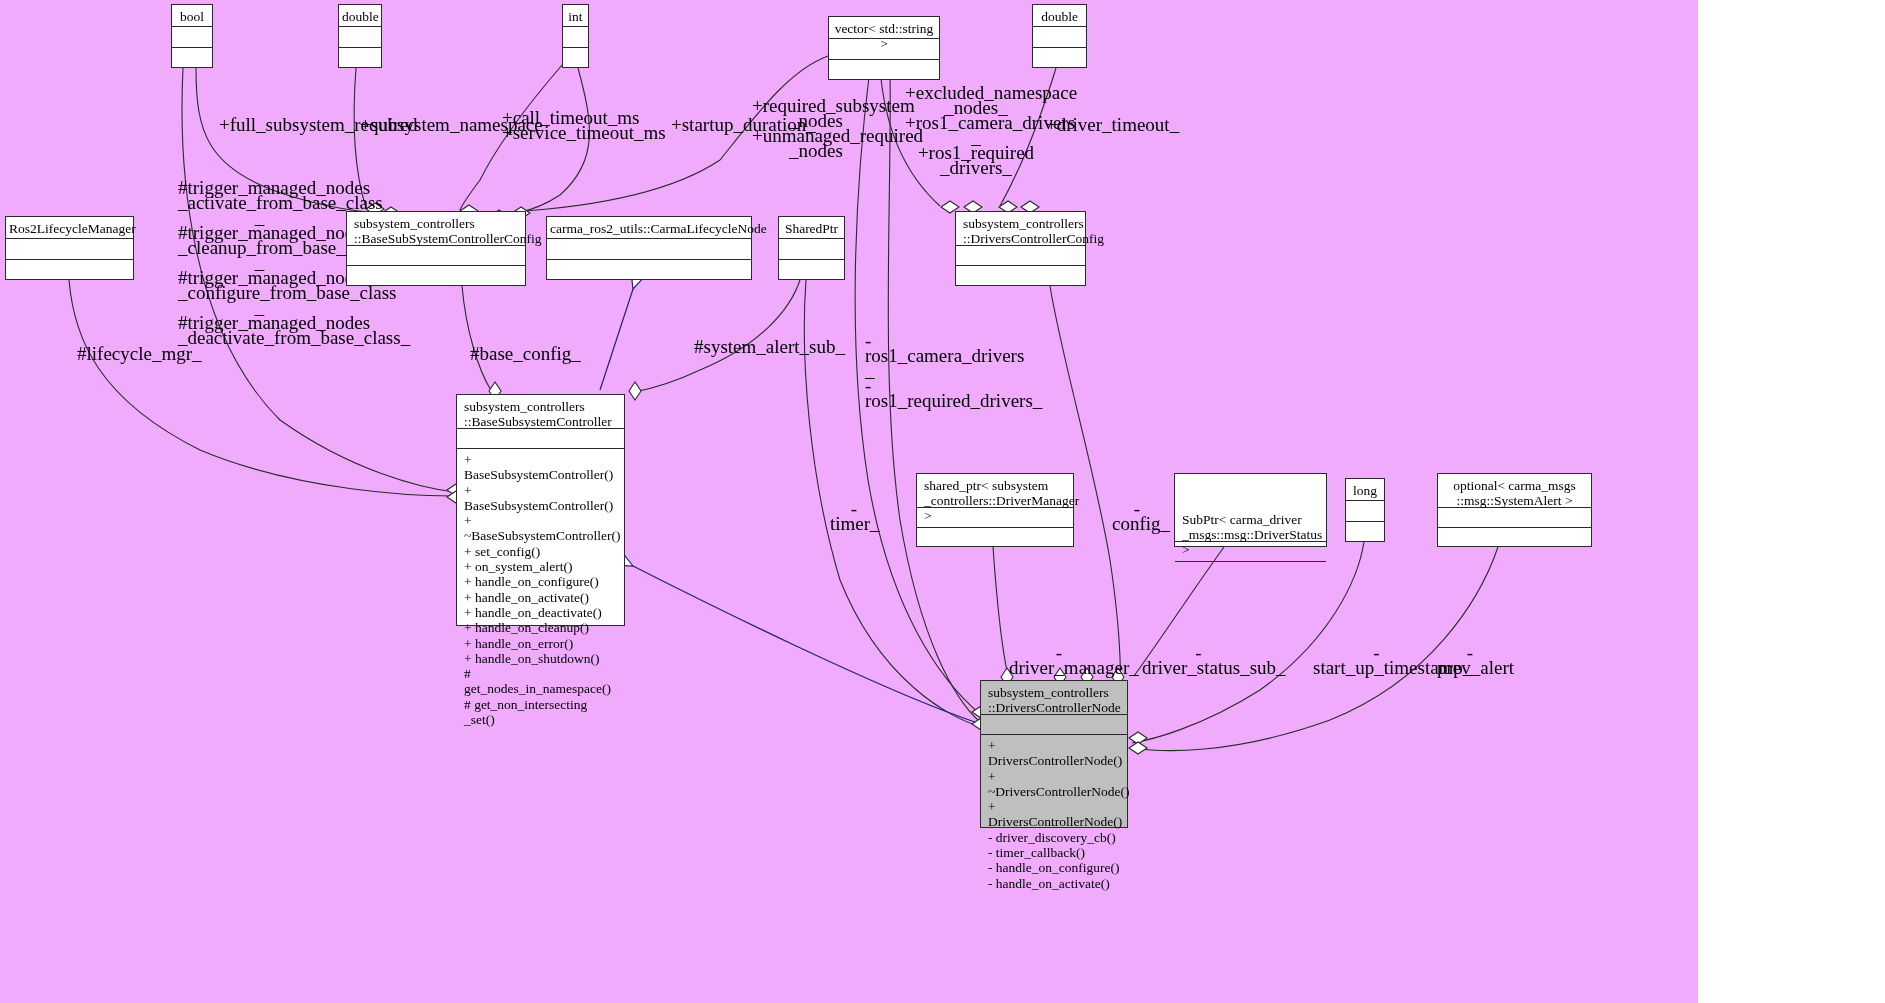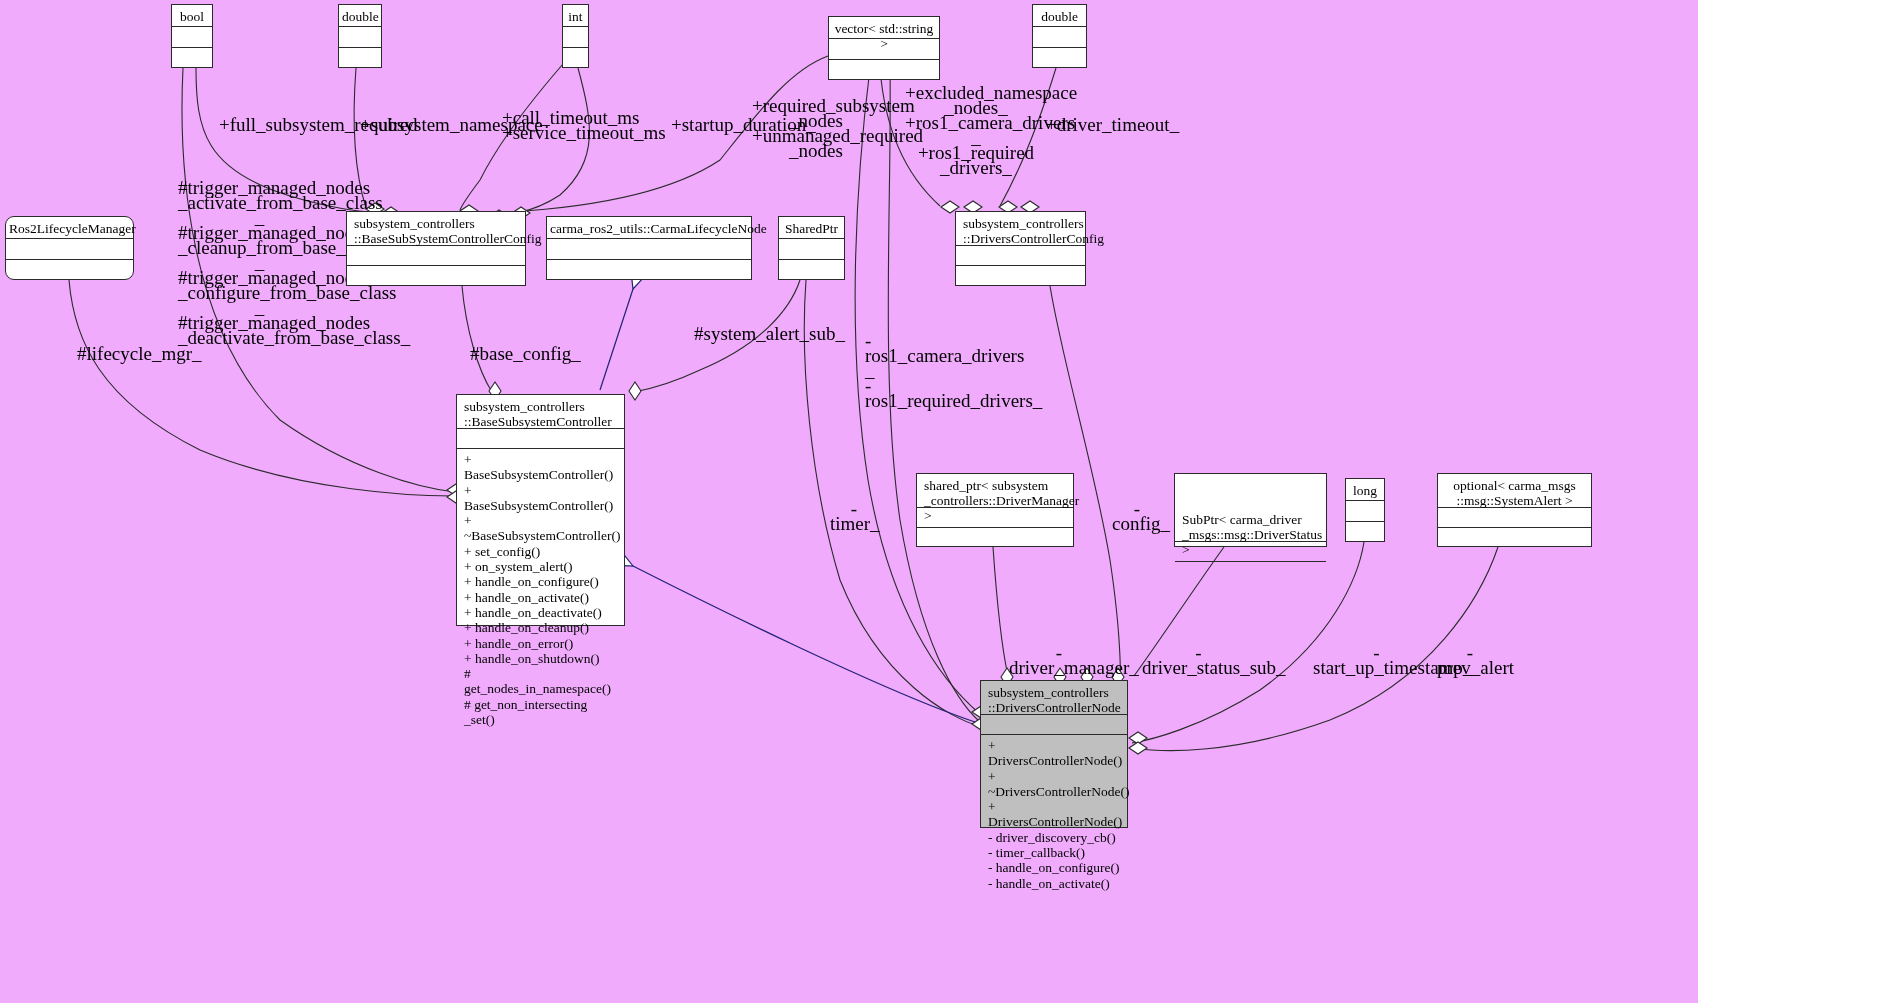--- a/index.html
+++ b/index.html
@@ -172,21 +172,21 @@
       <div class="uml-box" style="left: 828px; top: 4px; width: 112px; height: 64px; margin-top: 12px;">
         <div class="uml-title" style="height: 22px;">vector&lt; std::string &gt;</div>
         <div class="uml-attrs" style="height: 21px;"></div>
         <div class="uml-ops"></div>
       </div>
       <div class="uml-box" style="left: 1032px; top: 4px; width: 55px; height: 64px;">
         <div class="uml-title" style="height: 22px;">double</div>
         <div class="uml-attrs" style="height: 21px;"></div>
         <div class="uml-ops"></div>
       </div>
-      <div class="uml-box" style="left: 5px; top: 216px; width: 129px; height: 64px; border-radius: 9px;">
+      <div class="uml-box" style="left: 5px; top: 216px; width: 129px; height: 64px;">
         <div class="uml-title" style="height: 22px;">Ros2LifecycleManager</div>
         <div class="uml-attrs" style="height: 21px;"></div>
         <div class="uml-ops"></div>
       </div>
       <div class="uml-box" style="left: 346px; top: 211px; width: 180px; height: 75px;">
         <div class="uml-title left" style="height: 34px;">subsystem_controllers
 ::BaseSubSystemControllerConfig</div>
         <div class="uml-attrs" style="height: 20px;"></div>
         <div class="uml-ops"></div>
       </div>
@@ -285,21 +285,21 @@
 #trigger_managed_nodes
 _cleanup_from_base_class
 _
 #trigger_managed_nodes
 _configure_from_base_class
 _
 #trigger_managed_nodes
 _deactivate_from_base_class_</div>
       <div class="edge-label c" style="left: 77px; top: 346px; width: 94px;">#lifecycle_mgr_</div>
       <div class="edge-label c" style="left: 470px; top: 346px; width: 84px;">#base_config_</div>
-      <div class="edge-label c" style="left: 694px; top: 326px; width: 113px; text-align: center;">#system_alert_sub_</div>
+      <div class="edge-label c" style="left: 694px; top: 339px; width: 113px; text-align: center;">#system_alert_sub_</div>
       <div class="edge-label l" style="left: 865px; top: 333px; width: 132px;">-ros1_camera_drivers
 _
 -ros1_required_drivers_</div>
       <div class="edge-label c" style="left: 830px; top: 501px; width: 48px;">-timer_</div>
       <div class="edge-label c" style="left: 1112px; top: 501px; width: 50px;">-config_</div>
       <div class="edge-label c" style="left: 1009px; top: 645px; width: 100px;">-driver_manager_</div>
       <div class="edge-label c" style="left: 1142px; top: 645px; width: 113px;">-driver_status_sub_</div>
       <div class="edge-label c" style="left: 1313px; top: 645px; width: 127px;">-start_up_timestamp_</div>
       <div class="edge-label c" style="left: 1437px; top: 645px; width: 66px;">-prev_alert</div>
     </div>

